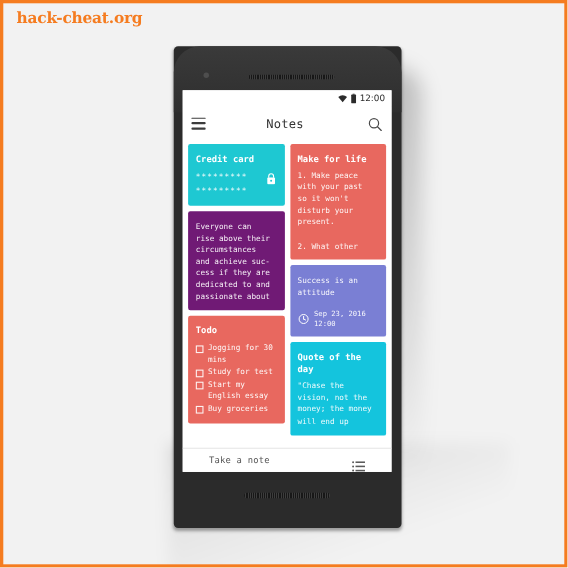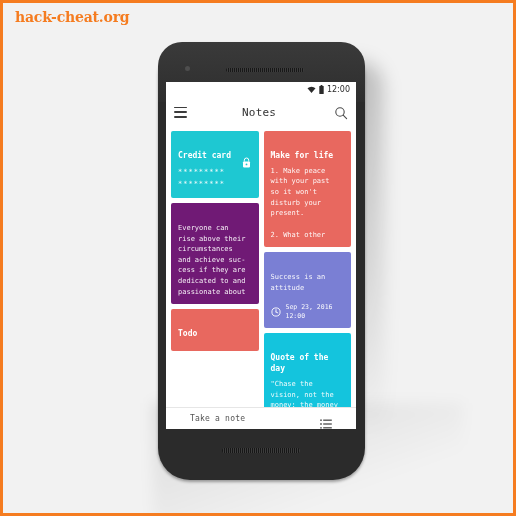--- a/index.html
+++ b/index.html
@@ -62,21 +62,21 @@
   }
 
   
   .phone {
     position: absolute;
     left: 155px;
     top: 39px;
     width: 207px;
     height: 438px;
     background: #2b2b2b;
-    border-radius: 32px;
+    border-radius: 4px;
     z-index: 5;
     box-shadow: 0 2px 3px rgba(0,0,0,0.35);
   }
   .phone-top-sheen {
     position: absolute;
     left: 0; top: 0; right: 0; height: 60px;
     border-radius: 24px 24px 0 0;
     background: linear-gradient(180deg, #3a3a3a 0%, #2e2e2e 100%);
   }
   .camera {
@@ -186,21 +186,21 @@
   .col {
     flex: 1;
     display: flex;
     flex-direction: column;
     gap: 5px;
     min-width: 0;
   }
 
   .note {
     border-radius: 2px;
-    padding: 20px 7px 7px 7px;
+    padding: 9px 7px 7px 7px;
     box-sizing: border-box;
     position: relative;
     color: #ffffff;
     overflow: hidden;
   }
   .note-title {
     font-size: 8px;
     font-weight: bold;
     line-height: 1.35;
     color: #ffffff;
@@ -354,20 +354,38 @@
 rise above their
 circumstances
 and achieve suc-
 cess if they are
 dedicated to and
 passionate about</div>
             </div>
 
             <div class="note" style="background:#e8685f;">
               <div class="note-title">Todo</div>
+              <div class="todo-list">
+                <div class="todo-item">
+                  <span class="checkbox"></span>
+                  <span class="todo-text">Jogging for 30 mins</span>
+                </div>
+                <div class="todo-item">
+                  <span class="checkbox"></span>
+                  <span class="todo-text">Study for test</span>
+                </div>
+                <div class="todo-item">
+                  <span class="checkbox"></span>
+                  <span class="todo-text">Start my English essay</span>
+                </div>
+                <div class="todo-item">
+                  <span class="checkbox"></span>
+                  <span class="todo-text">Buy groceries</span>
+                </div>
+              </div>
             </div>
 
           </div>
 
           <div class="col">
 
             <div class="note" style="background:#e8685f;">
               <div class="note-title">Make for life</div>
               <div class="note-body">1. Make peace
 with your past

